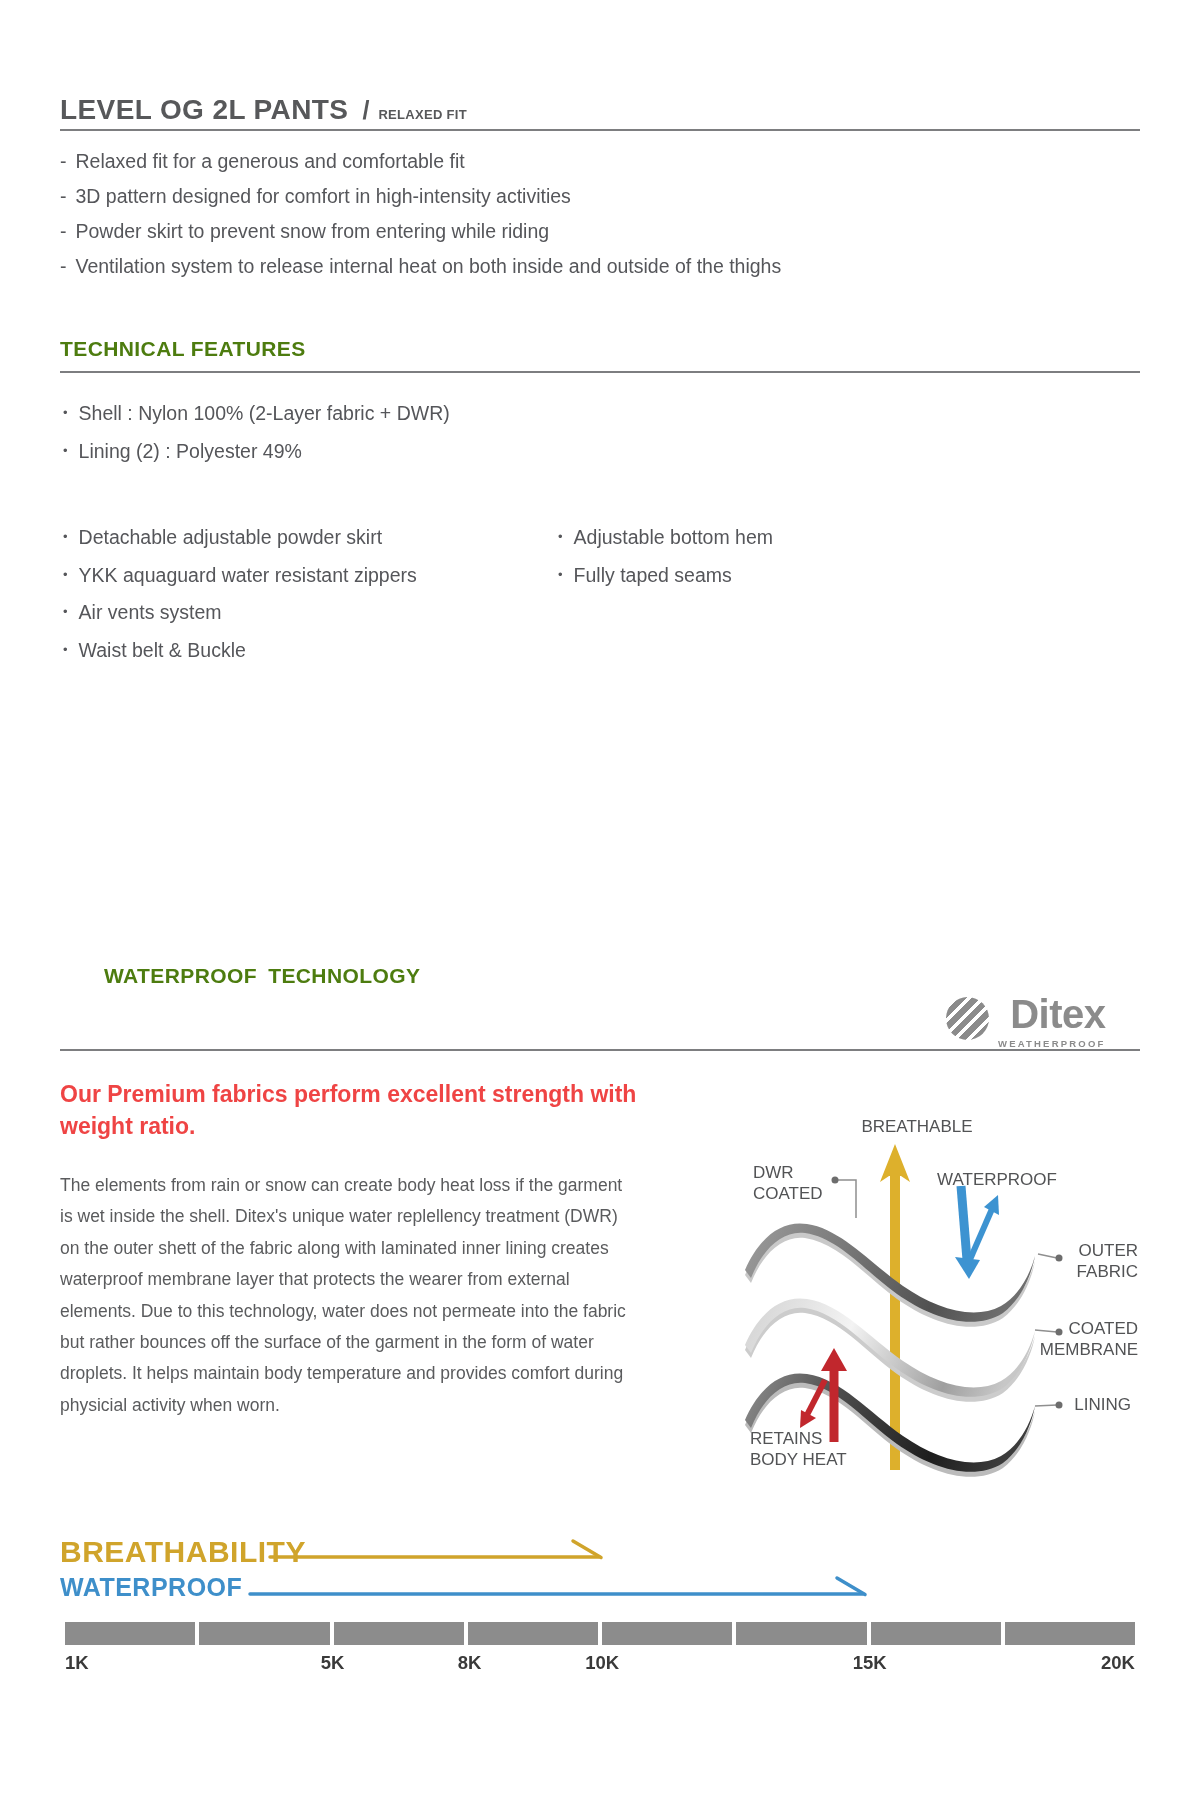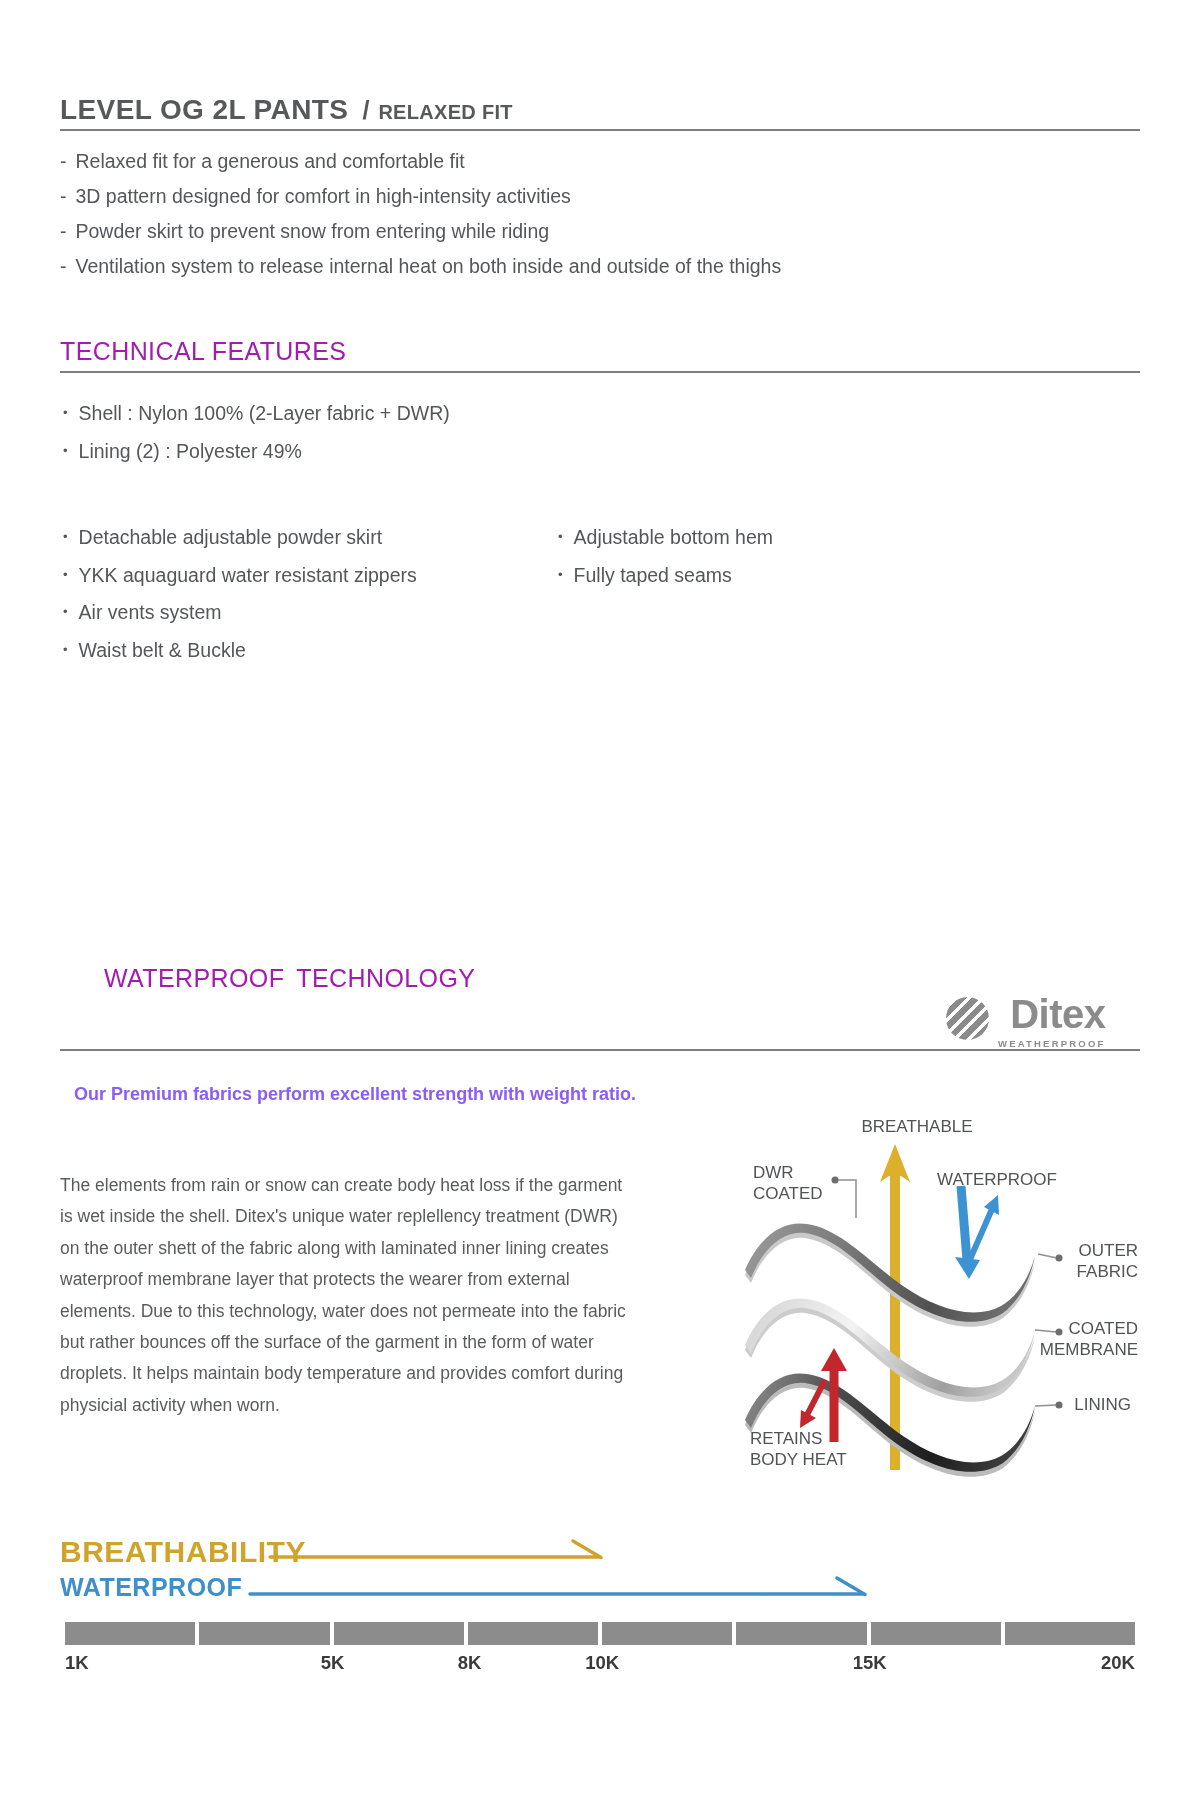--- a/index.html
+++ b/index.html
@@ -7,49 +7,49 @@
   #page {
     position:relative; width:1200px; height:1800px; background:#ffffff;
     font-family:"Liberation Sans", sans-serif; color:#58585a; overflow:hidden;
   }
   .abs { position:absolute; }
 
   
   .title-row { left:60px; top:94px; display:flex; align-items:baseline; }
   .title-main { font-size:28px; font-weight:bold; letter-spacing:0.4px; color:#57585a; }
   .title-slash { font-size:25px; font-weight:bold; margin-left:14px; color:#57585a; }
-  .title-fit { font-size:20px; font-weight:bold; margin-left:9px; letter-spacing:0.3px; color:#57585a; }
+  .title-fit { font-size:13px; font-weight:bold; margin-left:9px; letter-spacing:0.3px; color:#57585a; }
   .rule { left:60px; width:1080px; height:2px; background:#7d7e80; }
   .rule1 { top:129px; } .rule2 { top:371px; } .rule3 { top:1049px; }
 
   
   .hl-list { left:60px; top:144px; width:1020px; font-size:19.5px; line-height:35px; color:#55565a; }
   .hl-item .dash { margin-right:9px; }
-  .h2 { font-size:25px; font-weight:normal; letter-spacing:0.4px; color:#a21caf; }
+  .h2 { font-size:21px; font-weight:bold; letter-spacing:0.4px; color:#4d7c0f; }
   .h2-tech { left:60px; top:337px; }
   .h2-wp { left:60px; top:964px; word-spacing:5px;margin-left:44px; }
   .blist { font-size:19.5px; line-height:35.5px; color:#55565a; }
   .mat-list { left:63px; top:396px; }
   .feat-left { left:63px; top:520px; }
   .feat-right { left:558px; top:520px; }
   .blt { font-size:13px; margin-right:11px; position:relative; top:-3px; color:#55565a; }
 
   
   .logo { left:946px; top:995px; display:flex; align-items:flex-start; }
   .logo-circle {
     width:43px; height:43px; border-radius:50%;
     background:repeating-linear-gradient(135deg,#8b8b8b 0 6px,#ffffff 6px 9.5px);
     margin-right:9px; margin-top:2px;
   }
   .logo-col { display:flex; flex-direction:column; align-items:flex-end; }
   .logo-name { font-size:40px; font-weight:bold; line-height:38px; letter-spacing:-0.5px; color:#8b8b8b; }
   .logo-tag { font-size:9.5px; font-weight:bold; letter-spacing:2.2px; color:#8b8b8b; margin-top:5px; }
 
   
-  .wp-intro { left:74px; top:1078px; width:590px; font-size:18px; font-weight:bold; line-height:32px; color:#8b5cf6; }
+  .wp-intro { left:60px; top:1078px; width:590px; font-size:23px; font-weight:bold; line-height:32px; color:#ef4444; }
   .wp-body { left:60px; top:1170px; width:578px; font-size:17.5px; line-height:31.4px; color:#5a5b5d; }
 
   
   .diagram { left:650px; top:1068px; width:540px; height:430px; }
   .dlab { position:absolute; font-size:17px; color:#525355; line-height:21px; }
   .pre { white-space:pre-line; }
   .lab-breathable { left:187px; top:48px; width:160px; text-align:center; }
   .lab-dwr { left:103px; top:94px; }
   .lab-waterproof { left:262px; top:101px; width:170px; text-align:center; }
   .lab-outer { right:52px; top:172px; text-align:right; }

